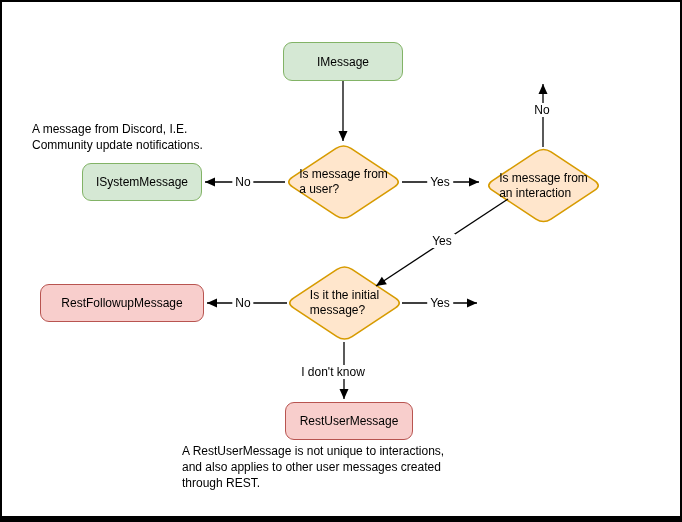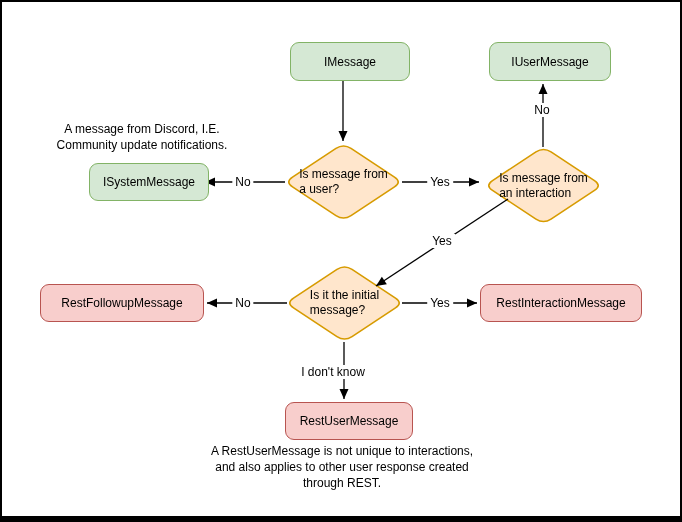--- a/index.html
+++ b/index.html
@@ -9,33 +9,33 @@
     position:relative; width:682px; height:522px; background:#fff;
     border:2px solid #000; border-bottom:6px solid #000; overflow:hidden;
   }
   .edges { position:absolute; left:0; top:0; }
   .edges line { stroke:var(--edge); stroke-width:1.3; }
   .decision { fill:var(--orange-fill); stroke:var(--orange-border); stroke-width:1.6; }
   .node {
     position:absolute; display:flex; align-items:center; justify-content:center;
     border-radius:9px; font-size:12px; text-align:center; line-height:14px;
   }
-  .node.green { background:var(--green-fill); border:1.4px solid var(--green-border);margin-left:7px; }
+  .node.green { background:var(--green-fill); border:1.4px solid var(--green-border); }
   .node.red   { background:var(--red-fill);   border:1.4px solid var(--red-border);text-align:center; }
   .dtext {
     position:absolute; display:flex; align-items:center; justify-content:center;
     text-align:left; font-size:12px; line-height:15px; white-space:pre-line;
     pointer-events:none;
   }
   .elabel {
     position:absolute; transform:translate(-50%,-50%); background:#fff;
     padding:0 3px; font-size:12px; white-space:nowrap;
   }
   .note {
-    position:absolute; text-align:center; font-size:12px; line-height:16px;
+    position:absolute; font-size:12px; line-height:16px;
     white-space:pre-line;
   }
 </style>
 </head>
 <body>
 
 <div class="canvas">
 
   <svg class="edges" width="678" height="514" viewBox="0 0 678 514">
     <defs>
@@ -54,31 +54,25 @@
     <line x1="541" y1="145" x2="541" y2="82" marker-end="url(#arrow)"></line>
     <line x1="506" y1="197" x2="374" y2="284" marker-end="url(#arrow)"></line>
     <line x1="285" y1="301" x2="205" y2="301" marker-end="url(#arrow)"></line>
     <line x1="400" y1="301" x2="475" y2="301" marker-end="url(#arrow)"></line>
     <line x1="342" y1="340" x2="342" y2="397" marker-end="url(#arrow)"></line>
   </svg>
 
   <div class="node green" style="left:281px;top:40px;width:120px;height:39px">
     <span>IMessage</span>
   </div>
-  <div class="node green" style="left:480px;top:40px;width:122px;height:39px">
-    <span>IUserMessage</span>
-  </div>
   <div class="node green" style="left:80px;top:161px;width:120px;height:38px">
     <span>ISystemMessage</span>
   </div>
   <div class="node red" style="left:38px;top:282px;width:164px;height:38px">
     <span>RestFollowupMessage</span>
-  </div>
-  <div class="node red" style="left:478px;top:282px;width:162px;height:38px">
-    <span>RestInteractionMessage</span>
   </div>
   <div class="node red" style="left:283px;top:400px;width:128px;height:38px">
     <span>RestUserMessage</span>
   </div>
 
   <div class="dtext" style="left:284px;top:143px;width:115px;height:74px">Is message from
 a user?</div>
   <div class="dtext" style="left:484px;top:146px;width:115px;height:75px">Is message from
 an interaction</div>
   <div class="dtext" style="left:285px;top:263px;width:115px;height:76px">Is it the initial
@@ -88,16 +82,16 @@
   <div class="elabel" style="left:438px;top:180px">Yes</div>
   <div class="elabel" style="left:540px;top:108px">No</div>
   <div class="elabel" style="left:440px;top:239px">Yes</div>
   <div class="elabel" style="left:241px;top:301px">No</div>
   <div class="elabel" style="left:438px;top:301px">Yes</div>
   <div class="elabel" style="left:331px;top:370px">I don't know</div>
 
   <div class="note" style="left:30px;top:119px;width:220px">A message from Discord, I.E.
 Community update notifications.</div>
   <div class="note" style="left:180px;top:441px;width:320px">A RestUserMessage is not unique to interactions,
-and also applies to other user response created
+and also applies to other user messages created
 through REST.</div>
 
 </div>
 
 </body></html>

